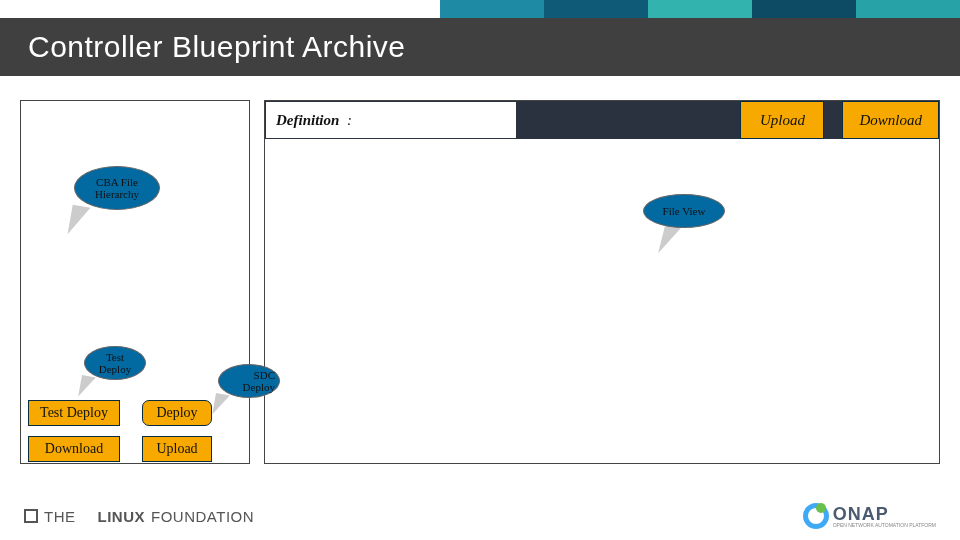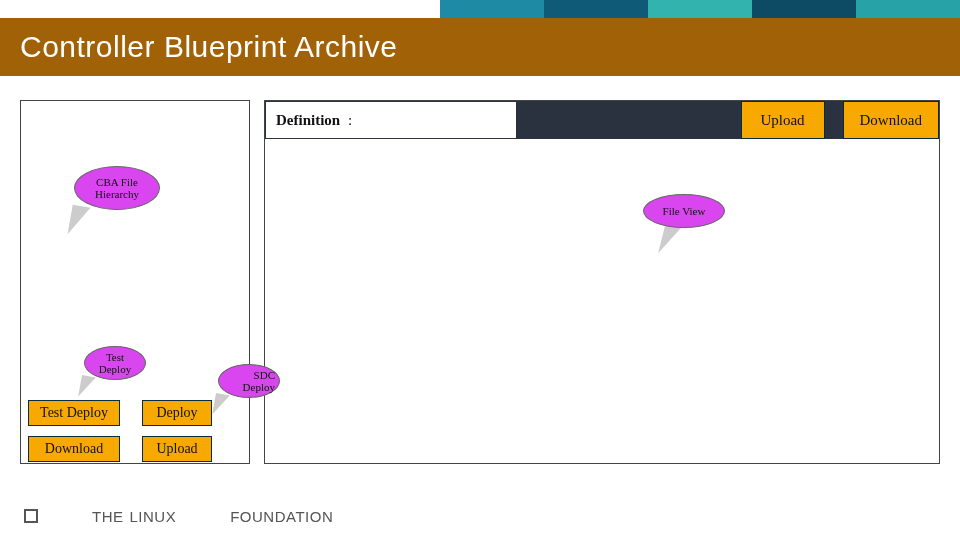--- a/index.html
+++ b/index.html
@@ -6,62 +6,62 @@
   body { width: 960px; height: 540px; font-family: Arial, sans-serif; background: #fff; position: relative; overflow: hidden; }
 
   .top-stripes { position: absolute; top: 0; right: 0; width: 520px; height: 18px; display: flex; }
   .top-stripes div { flex: 1; }
   .top-stripes .s1 { background: #1f8aa3; }
   .top-stripes .s2 { background: #0e5a77; }
   .top-stripes .s3 { background: #32b3ad; }
   .top-stripes .s4 { background: #0d4b64; }
   .top-stripes .s5 { background: #27a2a7; }
 
-  .title-bar { position: absolute; top: 18px; left: 0; right: 0; height: 58px; background: #a16207; display: flex; align-items: center; padding-left: 20px; }
+  .title-bar { position: absolute; top: 18px; left: 0; right: 0; height: 58px; background: #404040; display: flex; align-items: center; padding-left: 28px; }
   .title-bar h1 { color: #fff; font-weight: 400; font-size: 30px; letter-spacing: 0.5px; }
 
   .left-panel { position: absolute; top: 100px; left: 20px; width: 230px; height: 364px; border: 1px solid #444; }
 
   .main-panel { position: absolute; top: 100px; left: 264px; width: 676px; height: 364px; border: 1px solid #444; }
 
-  .def-bar { position: absolute; top: 0; left: 0; right: 0; height: 38px; background: #2a3240; display: flex; align-items: center; }
+  .def-bar { position: absolute; top: 0; left: 0; right: 0; height: 38px; background: #2a3240; display: flex; align-items: center; font-style: italic; }
   .def-label { background: #fff; height: 100%; display: flex; align-items: center; padding: 0 10px; font-size: 15px; color: #111; border: 1px solid #2a3240; font-family: "Times New Roman", serif; flex-shrink: 0; min-width: 252px; }
   .def-label b { font-weight: 700; margin-right: 4px; }
   .def-spacer { flex: 1; }
   .btn-top { height: 100%; padding: 0 16px; display: flex; align-items: center; justify-content: center; border: 1px solid #072b3f; font-size: 15px; color: #111; min-width: 84px; font-family: "Times New Roman", serif; }
   .btn-upload-top { background: #f7a900; }
   .btn-download-top { background: #f7a900; }
   .gap-top { width: 18px; background: #2a3240; }
 
-  .callout { position: absolute; border: 1px solid #666; border-radius: 50%; background: #d946ef; display: flex; align-items: center; justify-content: center; font-size: 11px; text-align: center; padding: 4px; color: #111; line-height: 1.1; font-family: "Times New Roman", serif; }
+  .callout { position: absolute; border: 1px solid #666; border-radius: 50%; background: #0369a1; display: flex; align-items: center; justify-content: center; font-size: 11px; text-align: center; padding: 4px; color: #111; line-height: 1.1; font-family: "Times New Roman", serif; }
   .callout-tail { position: absolute; width: 0; height: 0; }
 
   .callout-cba { top: 166px; left: 74px; width: 86px; height: 44px; }
   .tail-cba { top: 206px; left: 70px; border-left: 0 solid transparent; border-right: 18px solid transparent; border-top: 30px solid #ccc; transform: rotate(10deg); }
 
   .callout-fileview { top: 194px; left: 643px; width: 82px; height: 34px; }
   .tail-fileview { top: 222px; left: 662px; border-left: 0 solid transparent; border-right: 18px solid transparent; border-top: 34px solid #ccc; transform: rotate(14deg); }
 
   .callout-test { top: 346px; left: 84px; width: 62px; height: 34px; }
   .tail-test { top: 376px; left: 80px; border-left: 0 solid transparent; border-right: 14px solid transparent; border-top: 22px solid #ccc; transform: rotate(10deg); }
 
   .callout-sdc { top: 364px; left: 218px; width: 62px; height: 34px; text-align: right; }
   .tail-sdc { top: 394px; left: 214px; border-left: 0 solid transparent; border-right: 14px solid transparent; border-top: 22px solid #ccc; transform: rotate(10deg); }
 
   .btn-small { position: absolute; background: #f7a900; border: 1px solid #072b3f; display: flex; align-items: center; justify-content: center; font-size: 14px; color: #111; padding: 4px 8px; font-family: "Times New Roman", serif; }
   .btn-testdeploy { top: 400px; left: 28px; width: 92px; height: 26px; }
-  .btn-deploy { top: 400px; left: 142px; width: 70px; height: 26px; }
+  .btn-deploy { top: 400px; left: 142px; width: 70px; height: 26px; border-radius: 7px; }
   .btn-download-b { top: 436px; left: 28px; width: 92px; height: 26px; }
   .btn-upload-b { top: 436px; left: 142px; width: 70px; height: 26px; }
 
   .footer { position: absolute; bottom: 0; left: 0; right: 0; height: 48px; display: flex; align-items: center; justify-content: space-between; padding: 0 24px; }
   .footer-left { display: flex; align-items: center; gap: 6px; font-size: 15px; color: #555; letter-spacing: 0.5px; }
   .footer-left .box { width: 14px; height: 14px; border: 2px solid #555; }
-  .footer-left .thin { font-weight: 300; margin-left: 48px; }
-  .footer-left b { font-weight: 400; }
+  .footer-left .thin { font-weight: 300; }
+  .footer-left b { font-weight: 700; margin-left: 16px; }
 
   .footer-right { display: flex; align-items: center; gap: 6px; }
   .onap-logo { display: flex; align-items: center; gap: 4px; }
   .onap-ring { width: 26px; height: 26px; border-radius: 50%; border: 5px solid #3fa9f5; position: relative; }
   .onap-ring::after { content: ""; position: absolute; top: -5px; right: -2px; width: 10px; height: 10px; background: #6ac04b; border-radius: 50%; }
   .onap-text { display: flex; flex-direction: column; line-height: 1; }
   .onap-text .big { font-size: 18px; font-weight: 700; color: #4a5b70; letter-spacing: 1px; }
   .onap-text .sm { font-size: 5px; color: #888; }
 </style>
 </head>
@@ -111,13 +111,22 @@
 <div class="btn-small btn-download-b">Download</div>
 <div class="btn-small btn-upload-b">Upload</div>
 
 <div class="footer">
   <div class="footer-left">
     <span class="box"></span>
     <span class="thin">THE</span>
     <b>LINUX</b>
     <span class="thin">FOUNDATION</span>
   </div>
+  <div class="footer-right">
+    <div class="onap-logo">
+      <div class="onap-ring"></div>
+      <div class="onap-text">
+        <span class="big">ONAP</span>
+        <span class="sm">OPEN NETWORK AUTOMATION PLATFORM</span>
+      </div>
+    </div>
+  </div>
 </div>
 
 </body></html>

